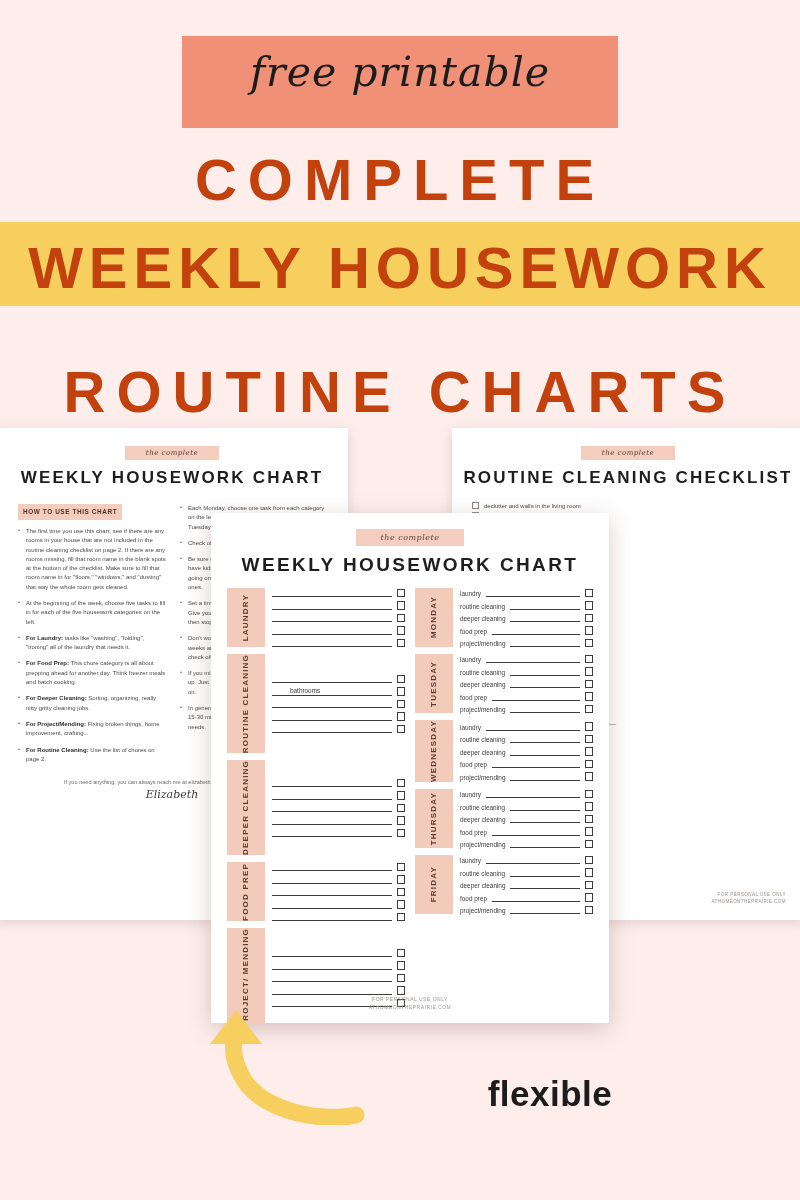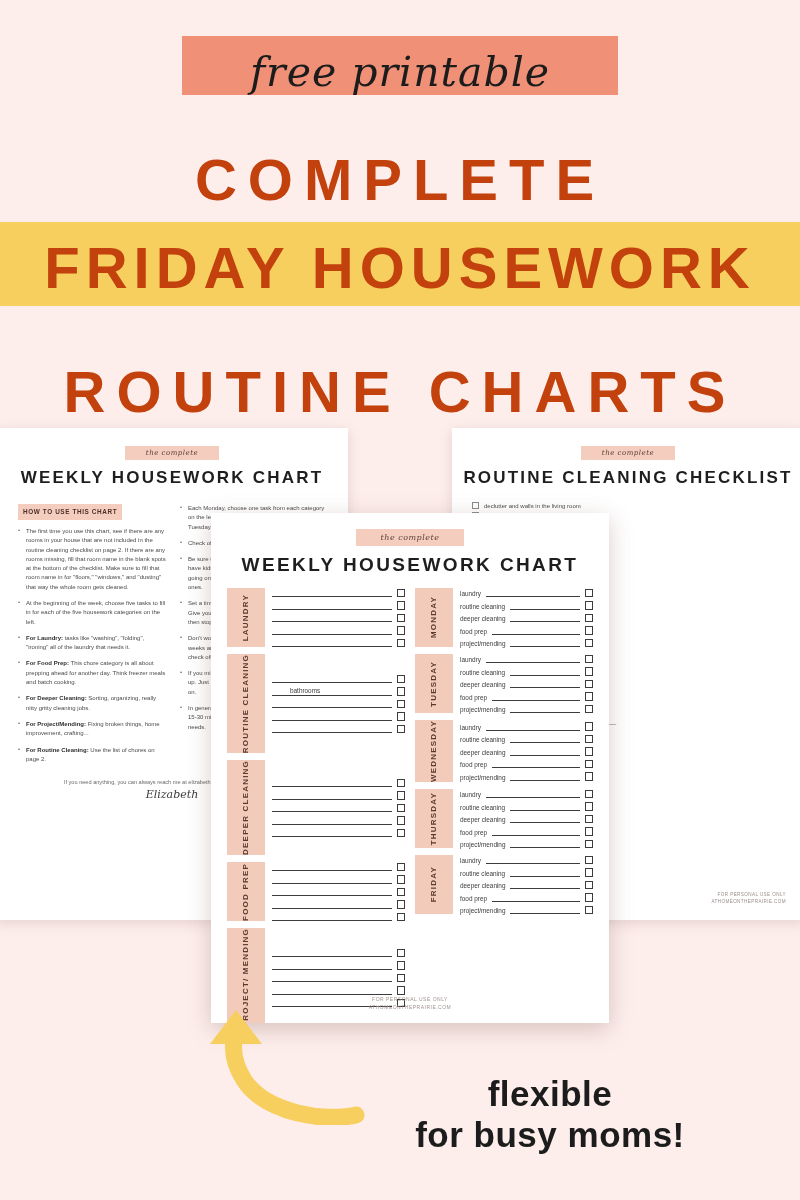--- a/index.html
+++ b/index.html
@@ -14,21 +14,21 @@
     overflow: hidden;
     position: relative;
   }
 
   
   .free-printable-band {
     position: absolute;
     left: 182px;
     top: 36px;
     width: 436px;
-    height: 59px;
+    height: 92px;
     background: #f09177;
   }
   .free-printable-text {
     position: absolute;
     left: 0; top: 0;
     width: 436px; height: 72px;
     display: flex;
     align-items: center;
     justify-content: center;
     font-family: "DejaVu Serif", serif;
@@ -295,21 +295,21 @@
 </style>
 </head>
 <body>
 
 <div class="free-printable-band">
   <div class="free-printable-text">free printable</div>
 </div>
 
 <div class="title-line title-1">COMPLETE</div>
 <div class="yellow-band"></div>
-<div class="title-line title-2">FRIDAY HOUSEWORK</div>
+<div class="title-line title-2">WEEKLY HOUSEWORK</div>
 <div class="title-line title-3">ROUTINE CHARTS</div>
 
 <div class="sheet sheet-left">
   <div class="sheet-eyebrow">the complete</div>
   <div class="sheet-heading">WEEKLY HOUSEWORK CHART</div>
   <div class="lsheet-body">
     <div class="lsheet-col">
       <div class="howto-badge">HOW TO USE THIS CHART</div>
       <div id="lcol1">
           <div class="bullet">The first time you use this chart, see if there are any rooms in your house that are not included in the routine cleaning checklist on page 2. If there are any rooms missing, fill that room name in the blank spots at the bottom of the checklist. Make sure to fill that room name in for "floors," "windows," and "dusting" that way the whole room gets cleaned.</div>
@@ -740,14 +740,13 @@
   </div>
 </div>
 
 <svg class="arrow-svg" width="160" height="115" viewBox="0 0 160 115">
   <path d="M150 105 C 120 112, 60 104, 38 70 C 26 51, 26 34, 30 22" fill="none" stroke="#f7cf5f" stroke-width="17" stroke-linecap="round"></path>
   <polygon points="30,0 56,34 4,34" fill="#f7cf5f"></polygon>
 </svg>
 
 <div class="tagline">
   <div>flexible</div>
-  <div>for busy moms!</div>
 </div>
 
 </body></html>

